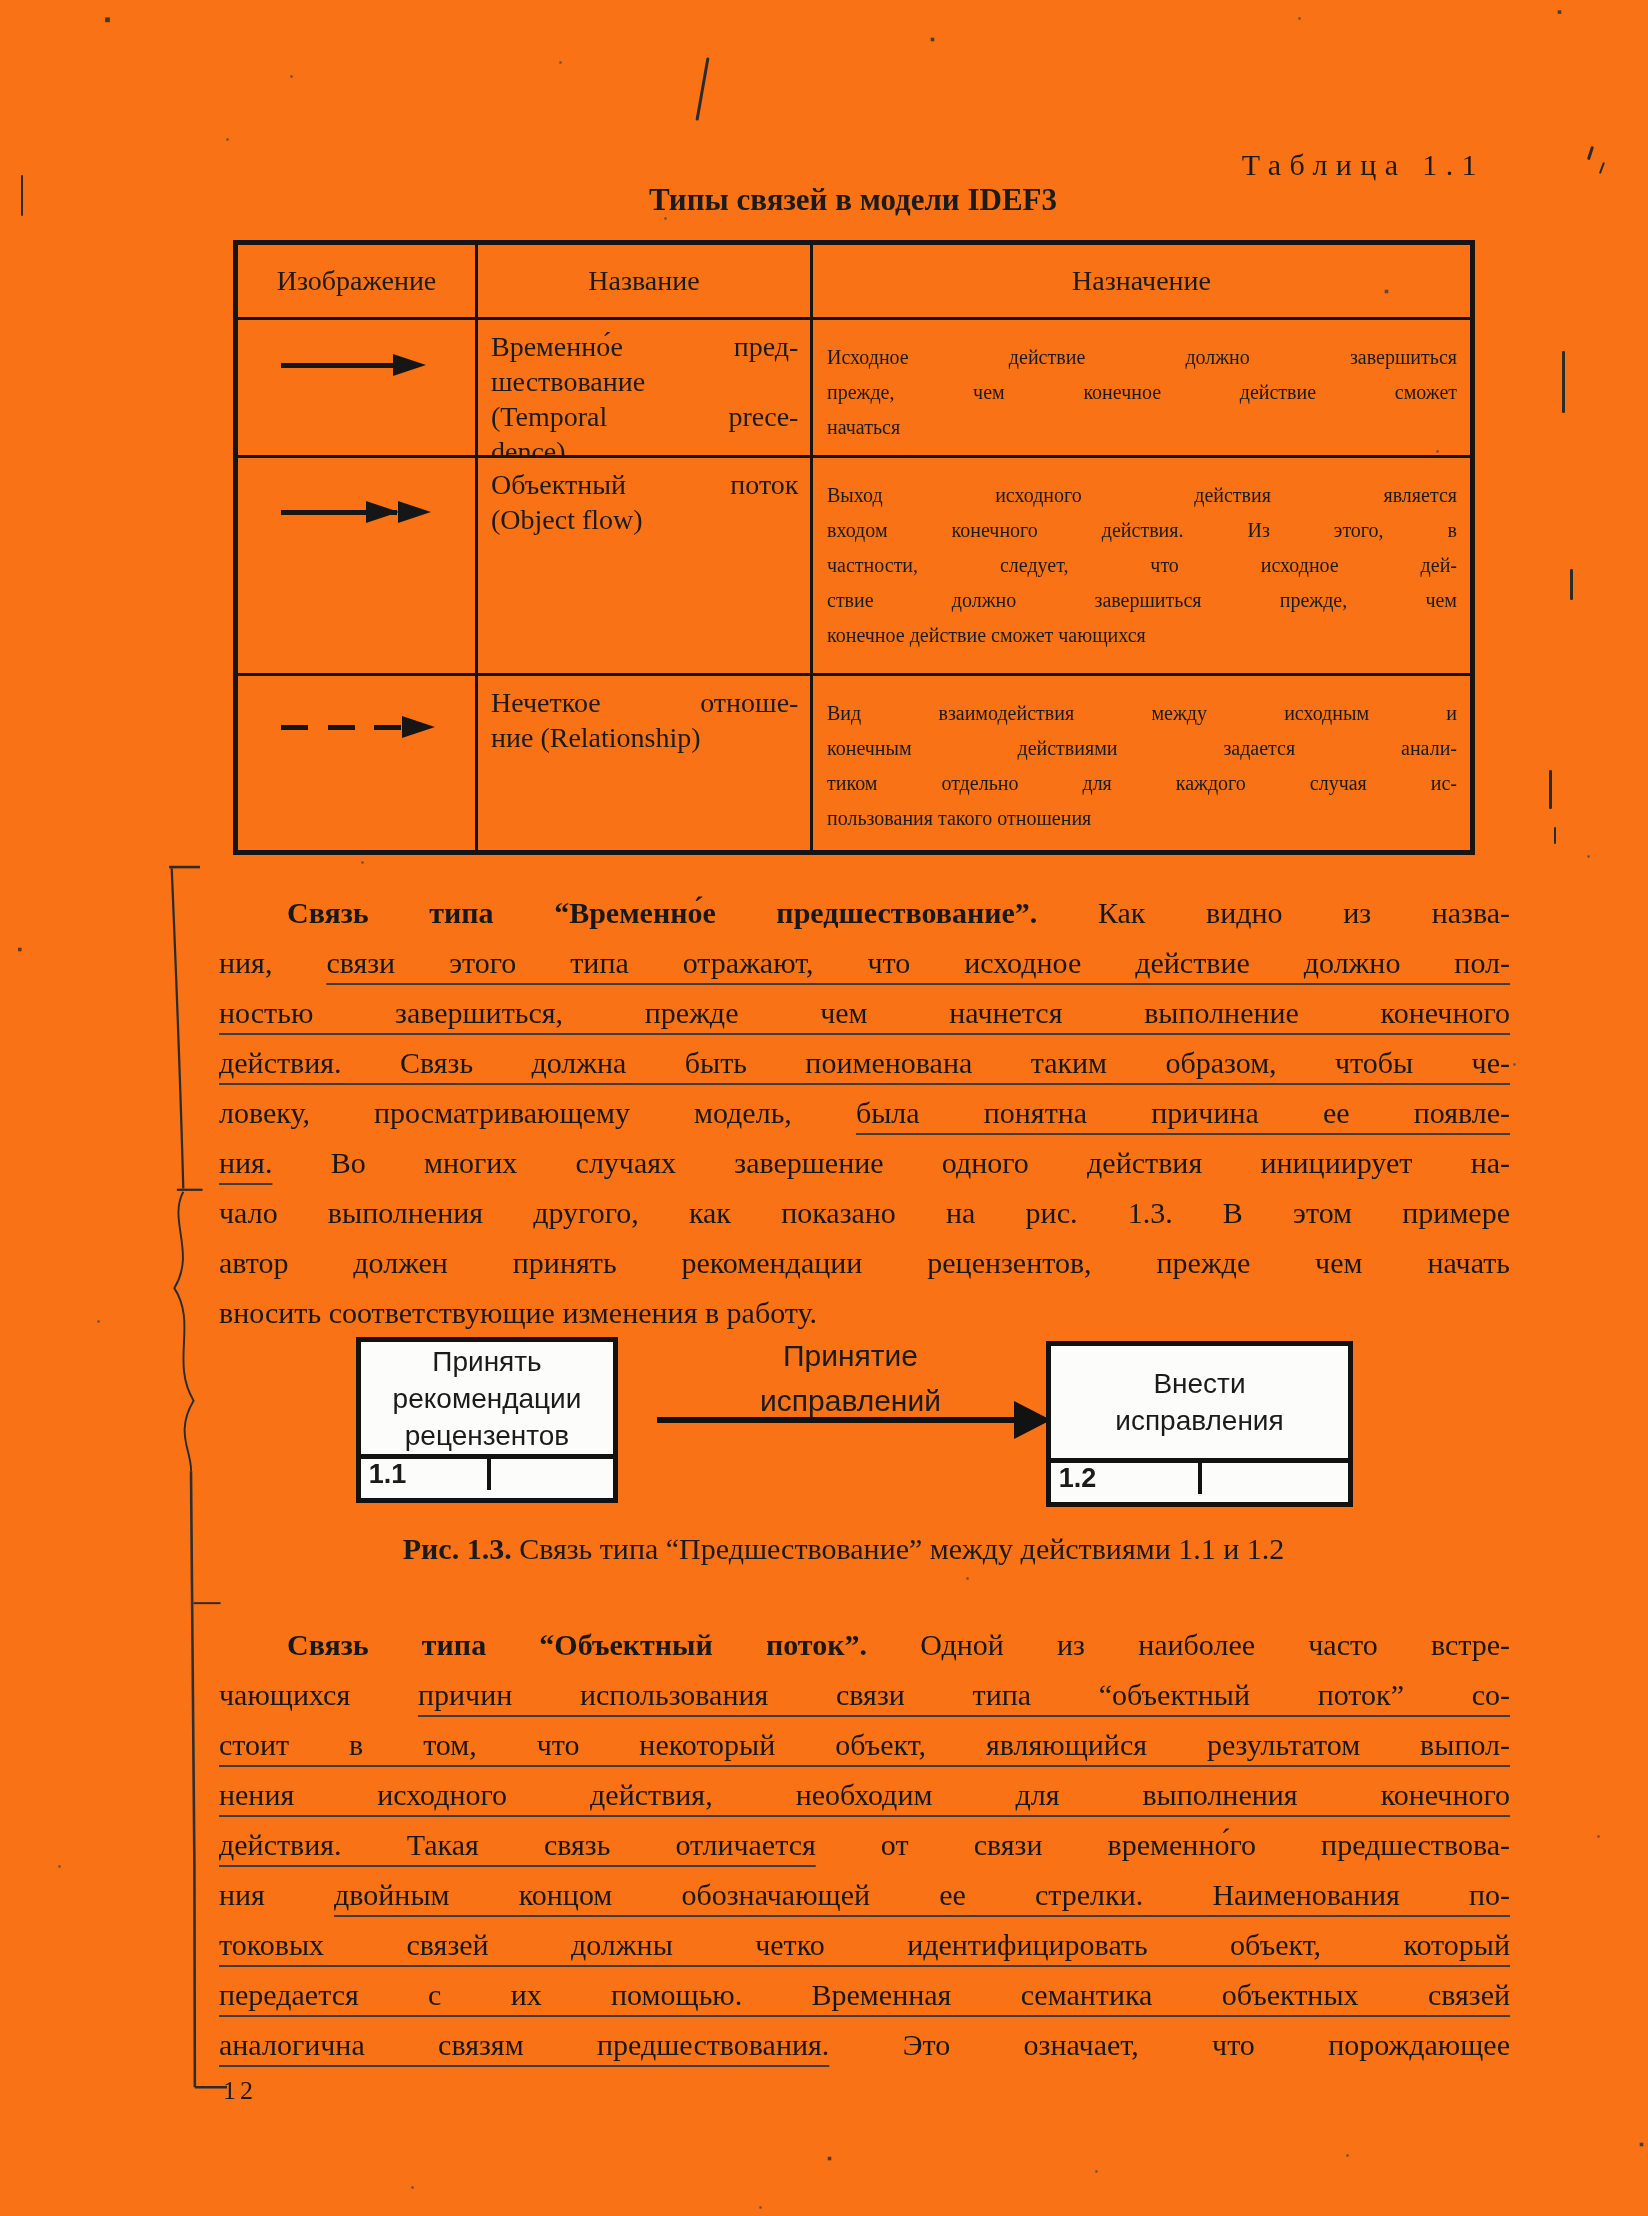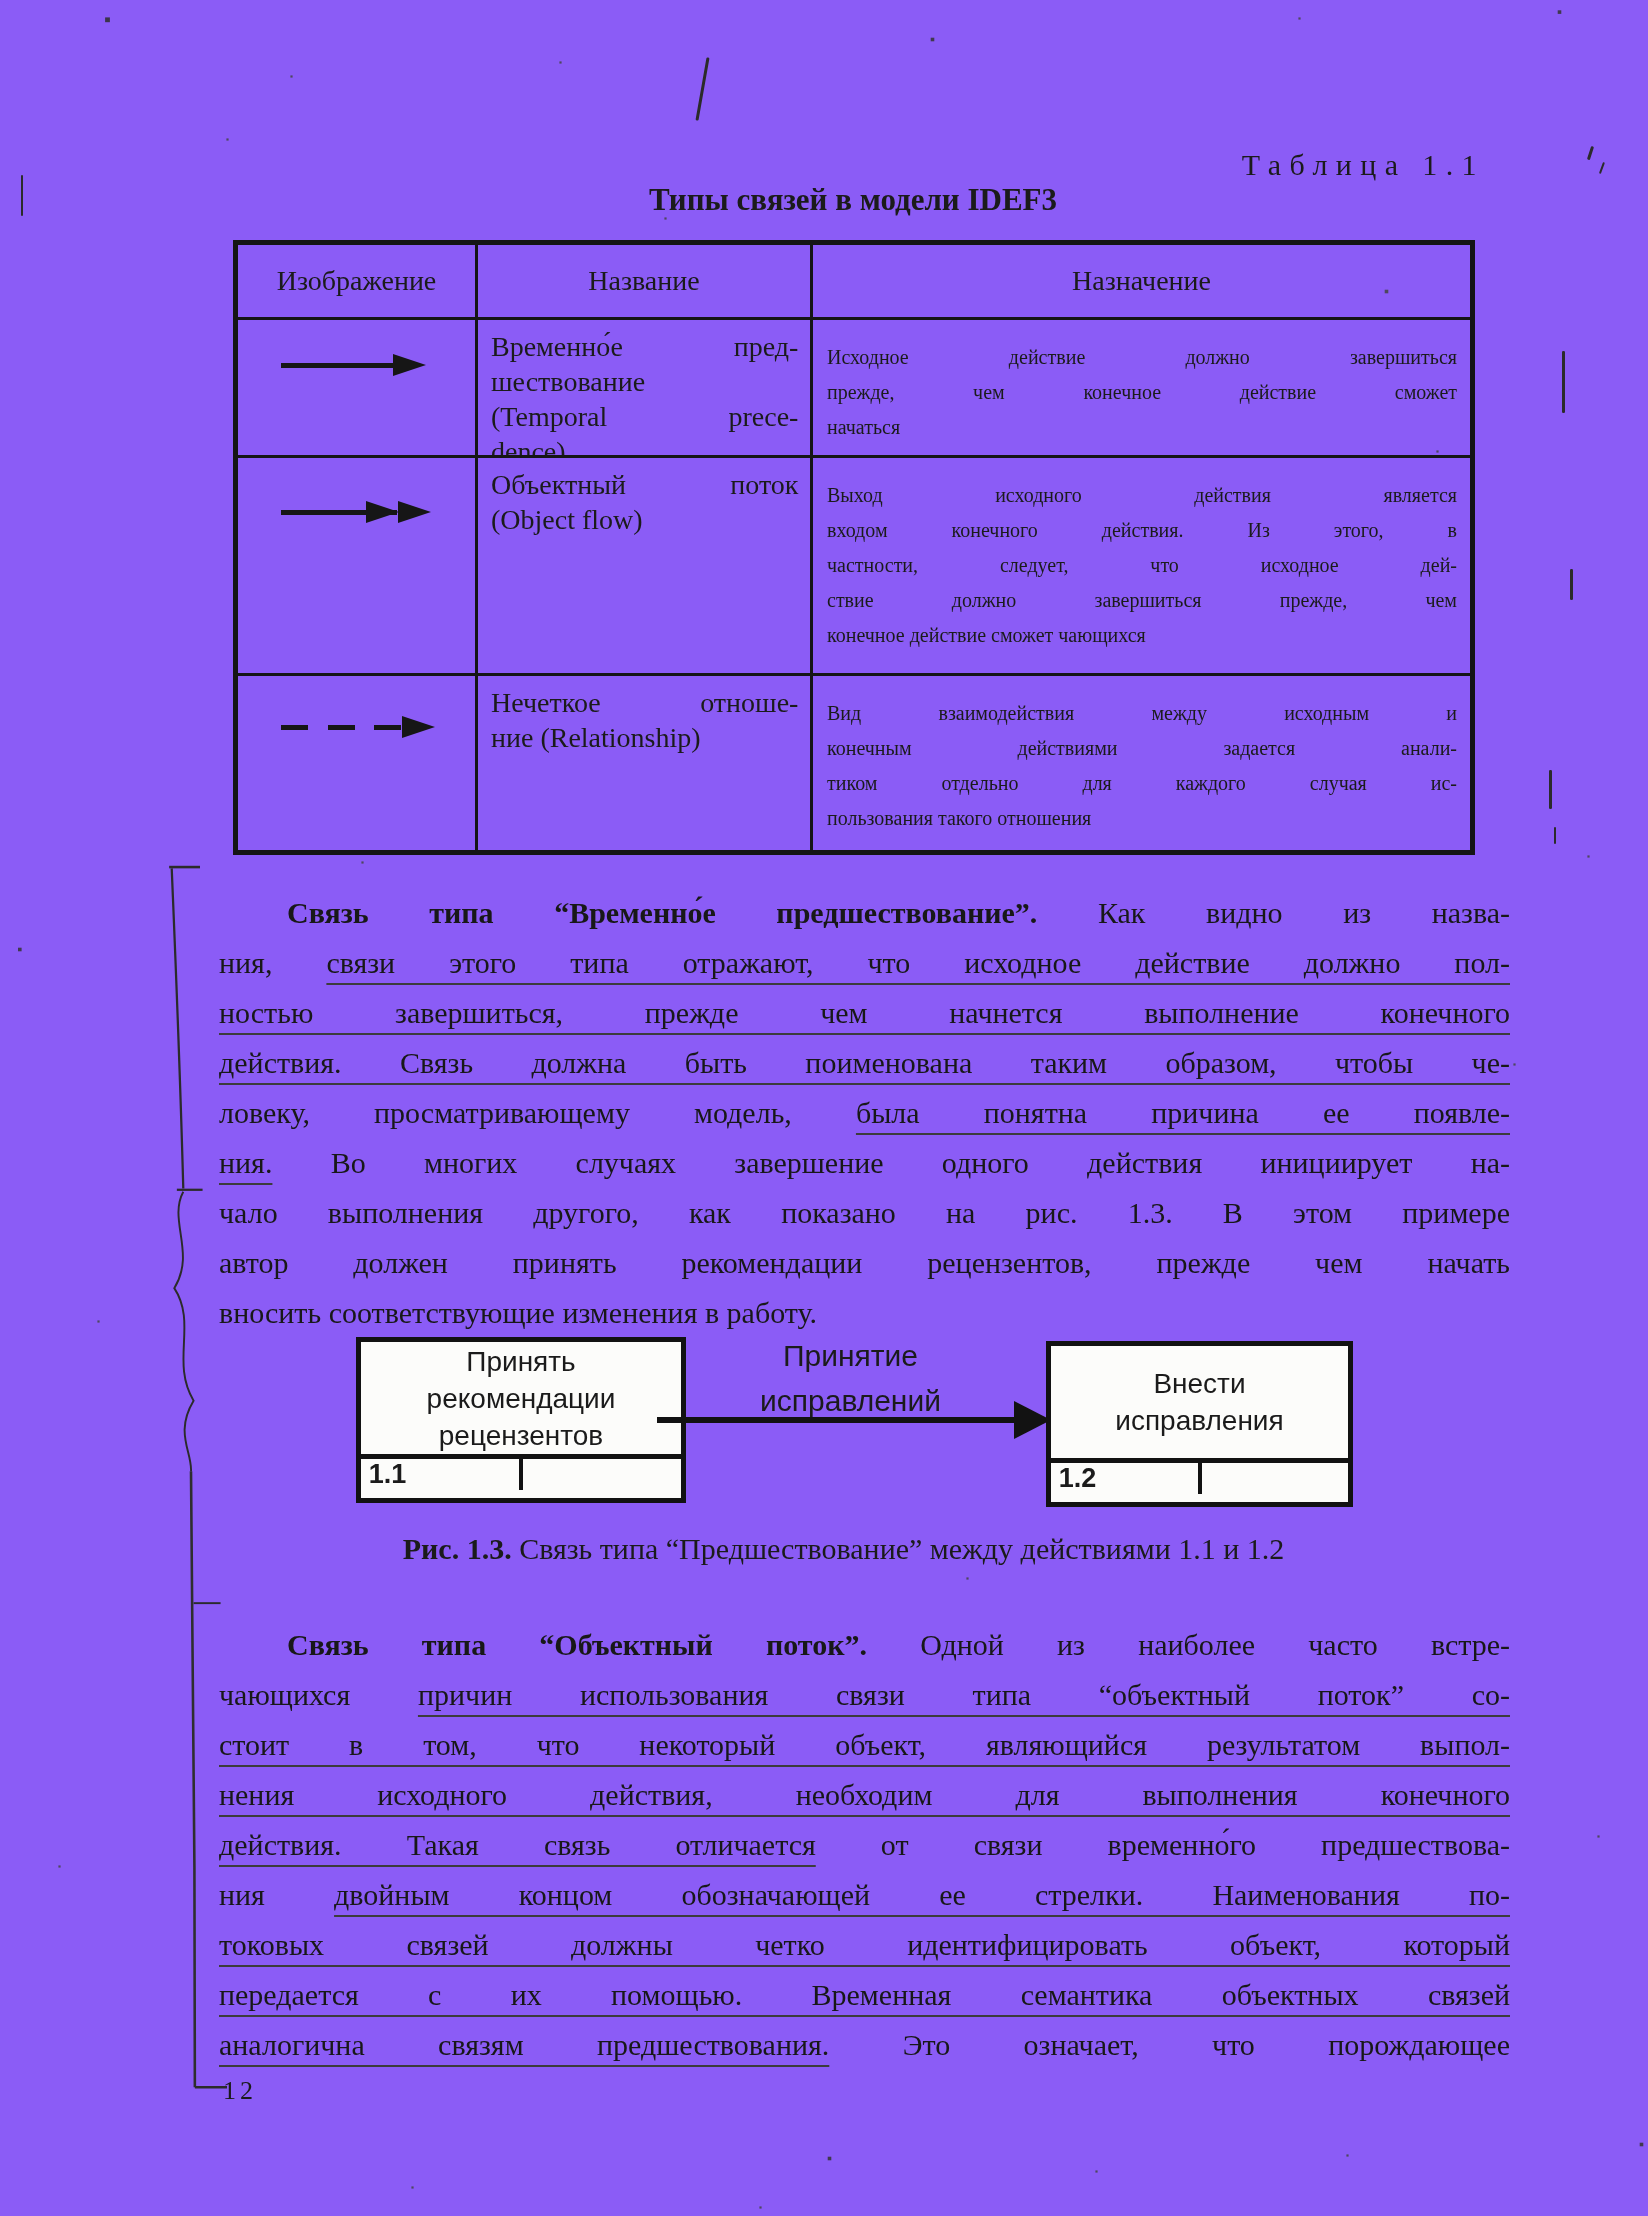--- a/index.html
+++ b/index.html
@@ -1,18 +1,18 @@
 <!DOCTYPE html>
 <html style="font-size:10.3px"><head>
 <meta charset="utf-8">
 <style>
   html,body{margin:0;padding:0;background:#e8e8e4;}
   .page{
     position:relative; width:1648px; height:2216px;
-    background:#8b5cf6; color:#1b1b1b; overflow:hidden;
+    background:#f97316; color:#1b1b1b; overflow:hidden;
     font-family:"Liberation Serif", serif;
   }
   
   .tbl-label{
     position:absolute; top:148px; right:163px;
     font-size:30px; letter-spacing:8.4px; white-space:nowrap;
   }
   .tbl-title{
     position:absolute; top:182px; left:0; right:0;
     text-align:center; text-indent:58px;
@@ -54,21 +54,21 @@
   .pline{height:50px; line-height:50px; text-align:justify; text-align-last:justify; white-space:nowrap;}
   .pline.indent{text-indent:68px;}
   .pline.end{text-align-last:left;}
   .b{font-weight:700;}
   .u{text-decoration:underline; text-decoration-thickness:1.9px;
      text-decoration-color:#3c3c3c; text-underline-offset:9.7px;}
   
   .uob-box{position:absolute; border:5.8px solid #121212; box-sizing:border-box;
            display:flex; flex-direction:column; background:#fcfcfa;
            font-family:"Liberation Sans", sans-serif;}
-  .box1{left:356px; top:1337px; width:330px; height:166px;}
+  .box1{left:356px; top:1337px; width:262px; height:166px;}
   .box2{left:1046px; top:1341px; width:307px; height:166px;}
   .uob-name{flex:1; display:flex; flex-direction:column; align-items:center; justify-content:center;
             font-size:28px; line-height:37px; text-align:center;}
   .uob-strip{height:39px; border-top:5.2px solid #121212; display:flex;flex-direction:column;}
   .uob-numcell{width:47%; border-right:4.5px solid #121212; display:flex; align-items:center;
                padding-left:7.7px; font-size:27px; font-weight:700;}
   .uob-empty{flex:1;}
   .fig-arrow-line{position:absolute; left:657px; top:1417px; width:362px; height:6.4px; background:#121212;}
   .fig-arrow-head{position:absolute; left:1014px; top:1401px; width:0; height:0;
                   border-top:19.3px solid transparent; border-bottom:19.3px solid transparent;

